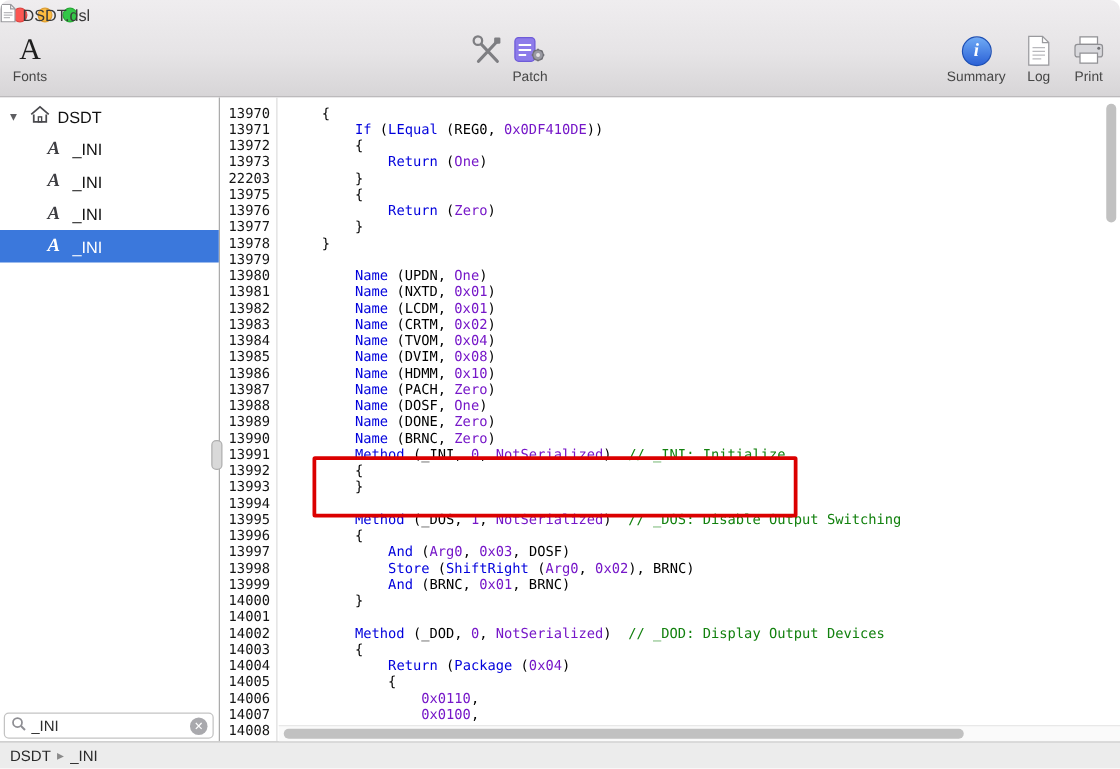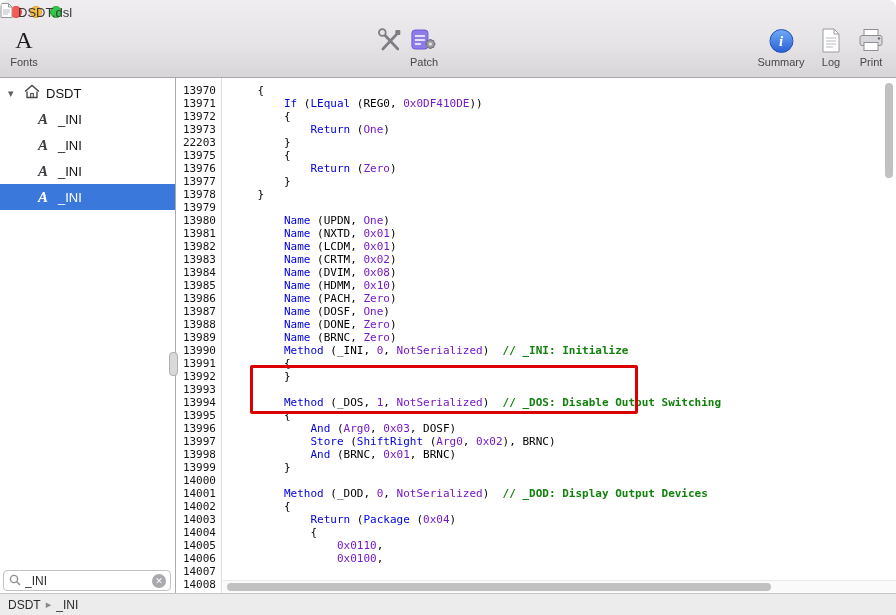--- a/index.html
+++ b/index.html
@@ -88,21 +88,21 @@
   .gutter .ln { height:13px; line-height:13px; }
   .code {
     position:absolute; left:47px; top:0; right:0; bottom:0;
     padding:6px 0 0 8px; overflow:hidden;
     font-family:"DejaVu Sans Mono", monospace; font-size:11px; color:#000;
   }
   .cl { height:13px; line-height:13px; white-space:pre; }
   .t-p { color:#000; }
   .t-k { color:var(--kw,#0000DC); }
   .t-n { color:var(--num,#7617C8); }
-  .t-c { color:var(--com,#12810E);font-weight:bold; }
+  .t-c { color:var(--com,#12810E); }
 
   .redbox {
     position:absolute; left:74px; top:287px; width:388px; height:49px;
     border:3px solid var(--ann,#DB0000); border-radius:2px; z-index:6;
   }
 
   .vthumb {
     position:absolute; right:3px; top:5px; width:8px; height:95px;
     background:#C1C1C1; border-radius:4px; z-index:8;
   }
@@ -312,20 +312,21 @@
         <div class="cl"><span class="t-p">        }</span></div>
         <div class="cl"><span class="t-p">        {</span></div>
         <div class="cl"><span class="t-p">            </span><span class="t-k">Return</span><span class="t-p"> (</span><span class="t-n">Zero</span><span class="t-p">)</span></div>
         <div class="cl"><span class="t-p">        }</span></div>
         <div class="cl"><span class="t-p">    }</span></div>
         <div class="cl"></div>
         <div class="cl"><span class="t-p">        </span><span class="t-k">Name</span><span class="t-p"> (UPDN, </span><span class="t-n">One</span><span class="t-p">)</span></div>
         <div class="cl"><span class="t-p">        </span><span class="t-k">Name</span><span class="t-p"> (NXTD, </span><span class="t-n">0x01</span><span class="t-p">)</span></div>
         <div class="cl"><span class="t-p">        </span><span class="t-k">Name</span><span class="t-p"> (LCDM, </span><span class="t-n">0x01</span><span class="t-p">)</span></div>
         <div class="cl"><span class="t-p">        </span><span class="t-k">Name</span><span class="t-p"> (CRTM, </span><span class="t-n">0x02</span><span class="t-p">)</span></div>
+        <div class="cl"><span class="t-p">        </span><span class="t-k">Name</span><span class="t-p"> (TVOM, </span><span class="t-n">0x04</span><span class="t-p">)</span></div>
         <div class="cl"><span class="t-p">        </span><span class="t-k">Name</span><span class="t-p"> (DVIM, </span><span class="t-n">0x08</span><span class="t-p">)</span></div>
         <div class="cl"><span class="t-p">        </span><span class="t-k">Name</span><span class="t-p"> (HDMM, </span><span class="t-n">0x10</span><span class="t-p">)</span></div>
         <div class="cl"><span class="t-p">        </span><span class="t-k">Name</span><span class="t-p"> (PACH, </span><span class="t-n">Zero</span><span class="t-p">)</span></div>
         <div class="cl"><span class="t-p">        </span><span class="t-k">Name</span><span class="t-p"> (DOSF, </span><span class="t-n">One</span><span class="t-p">)</span></div>
         <div class="cl"><span class="t-p">        </span><span class="t-k">Name</span><span class="t-p"> (DONE, </span><span class="t-n">Zero</span><span class="t-p">)</span></div>
         <div class="cl"><span class="t-p">        </span><span class="t-k">Name</span><span class="t-p"> (BRNC, </span><span class="t-n">Zero</span><span class="t-p">)</span></div>
         <div class="cl"><span class="t-p">        </span><span class="t-k">Method</span><span class="t-p"> (_INI, </span><span class="t-n">0</span><span class="t-p">, </span><span class="t-n">NotSerialized</span><span class="t-p">)  </span><span class="t-c">// _INI: Initialize</span></div>
         <div class="cl"><span class="t-p">        {</span></div>
         <div class="cl"><span class="t-p">        }</span></div>
         <div class="cl"></div>

